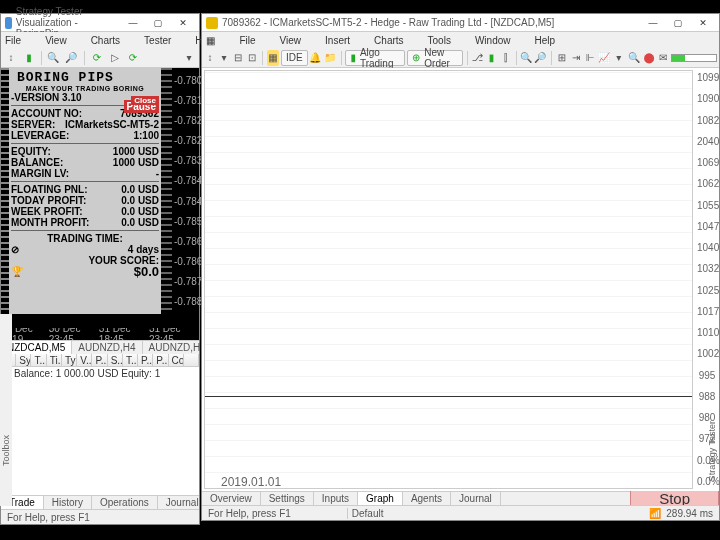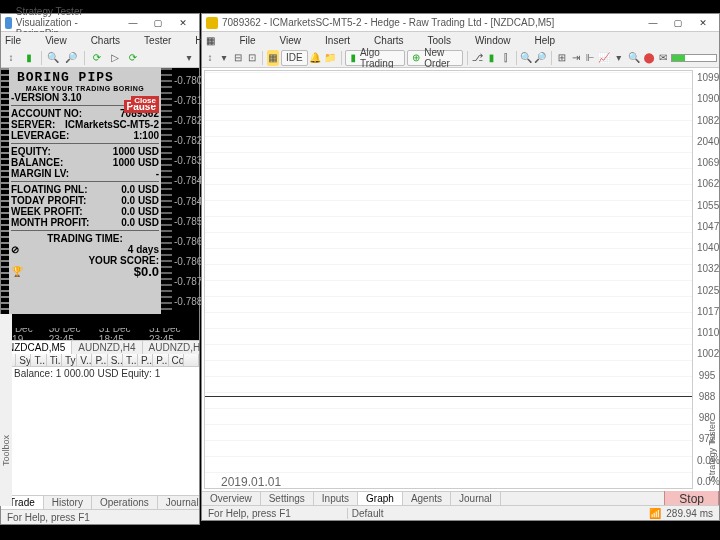--- a/index.html
+++ b/index.html
@@ -40,21 +40,21 @@
 .bottom-tabs .tab{padding:0 8px;border-right:1px solid #ccc;color:#555;height:14px;line-height:14px}
 .bottom-tabs .tab.active{background:#fff;color:#000}
 .status{height:15px;background:#f0f0f0;border-top:1px solid #ccc;display:flex;align-items:center;padding:0 6px;font-size:9px;color:#555}
 .right-chart{flex:1;display:flex;background:#fff;position:relative}
 .right-chart .plot{flex:1;background:repeating-linear-gradient(0deg,#fff 0,#fff 15px,#f4f4f4 15px,#f4f4f4 16px),repeating-linear-gradient(90deg,#fff 0,#fff 20px,#f4f4f4 20px,#f4f4f4 21px);border:1px solid #ccc;margin:2px;position:relative}
 .right-chart .plot .line{position:absolute;left:0;right:0;top:78%;border-top:1px solid #333}
 .right-chart .yaxis{width:24px;display:flex;flex-direction:column;justify-content:space-between;padding:4px 2px;font-size:8px;color:#666;text-align:center}
 .right-chart .xaxis{position:absolute;bottom:-1px;left:16px;font-size:12px;color:#666}
 .toolbox-v{position:absolute;left:0;top:60px;width:12px;height:430px;background:#f0f0f0;display:flex;flex-direction:column;align-items:center;justify-content:flex-end;padding-bottom:40px}
 .toolbox-v .label{writing-mode:vertical-rl;font-size:9px;color:#666;transform:rotate(180deg)}
-.stop-btn{background:#f4c0c0;padding:1px 14px;border:1px solid #c88;color:#333;font-size:12px;margin-left:auto}
+.stop-btn{background:#f4c0c0;padding:1px 28px;border:1px solid #c88;color:#333;font-size:15px;margin-left:auto}
 .prog-bar{width:60px;height:8px;border:1px solid #999;background:linear-gradient(90deg,#4c4 0%,#4c4 30%,#fff 30%)}
 </style>
 </head>
 <body>
 
 <div class="win win-left">
   <div class="titlebar">
     <span class="icon"></span>
     <span>Strategy Tester Visualization - BoringPip…</span>
     <div class="controls">

